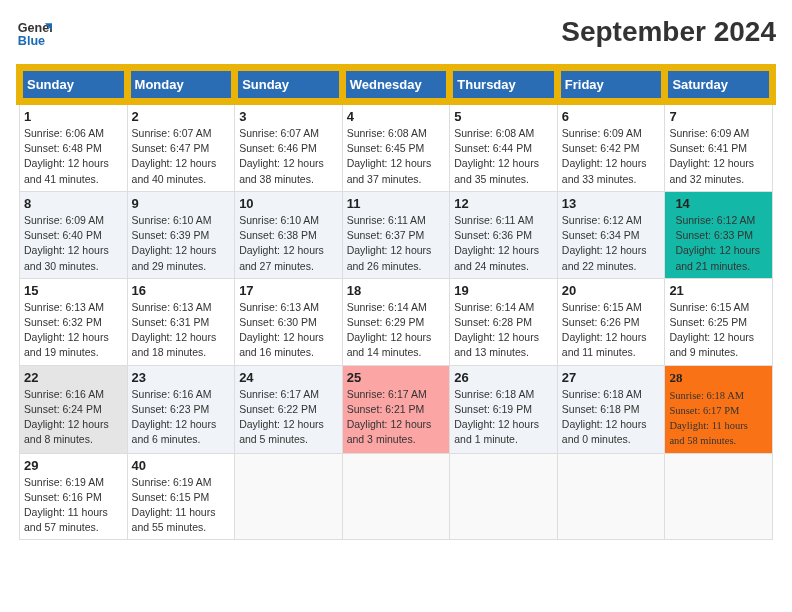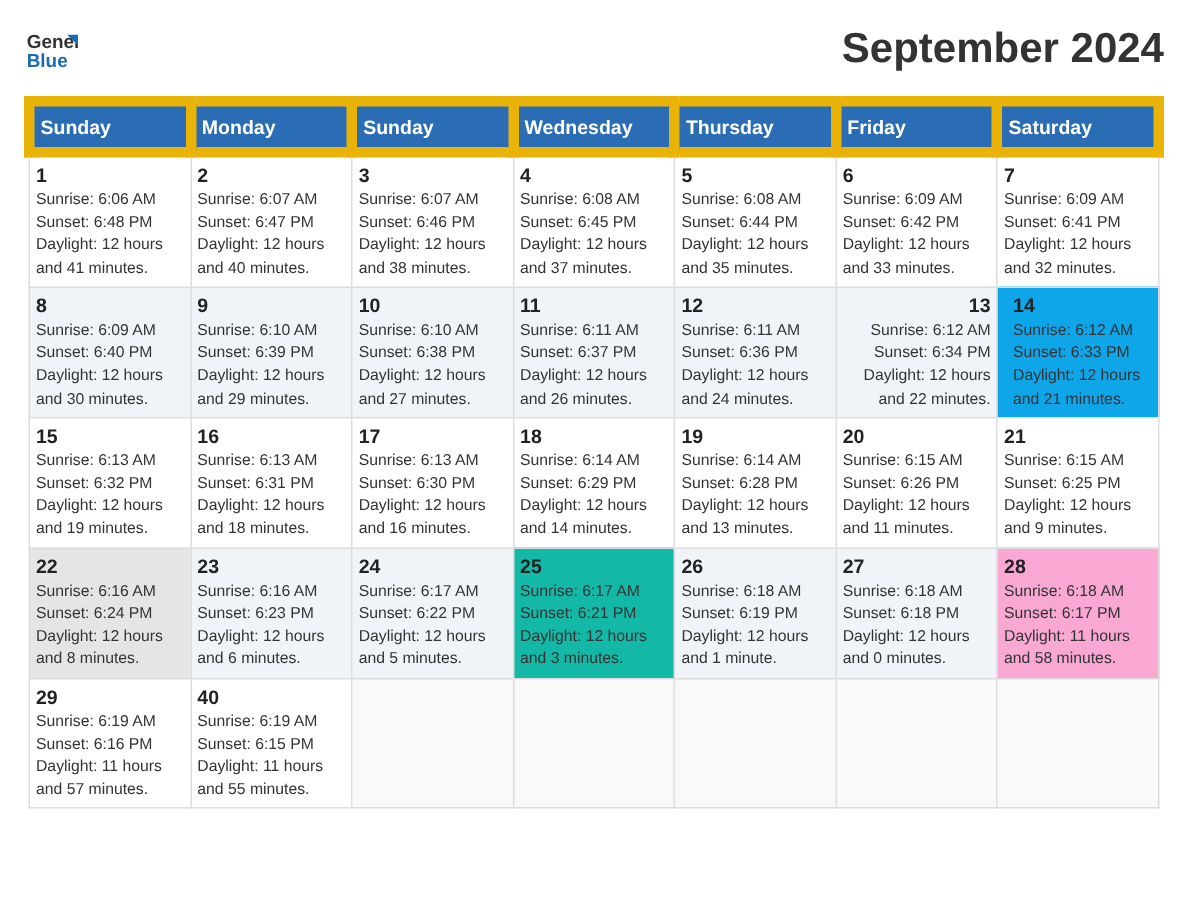--- a/index.html
+++ b/index.html
@@ -150,25 +150,25 @@
           <div class="day-info">Sunrise: 6:10 AM<br>Sunset: 6:38 PM<br>Daylight: 12 hours<br>and 27 minutes.</div>
         </td>
         <td style="background: rgb(240, 244, 248); margin-left: 13px;">
           <div class="day-num">11</div>
           <div class="day-info">Sunrise: 6:11 AM<br>Sunset: 6:37 PM<br>Daylight: 12 hours<br>and 26 minutes.</div>
         </td>
         <td style="background: rgb(240, 244, 248);">
           <div class="day-num">12</div>
           <div class="day-info">Sunrise: 6:11 AM<br>Sunset: 6:36 PM<br>Daylight: 12 hours<br>and 24 minutes.</div>
         </td>
-        <td style="background: rgb(240, 244, 248); text-align: right;">
+        <td style="background: rgb(240, 244, 248);">
           <div class="day-num">13</div>
           <div class="day-info">Sunrise: 6:12 AM<br>Sunset: 6:34 PM<br>Daylight: 12 hours<br>and 22 minutes.</div>
         </td>
-        <td style="background: #0ea5e9; padding-left: 10px;">
+        <td style="background: #14b8a6; padding-left: 10px;">
           <div class="day-num">14</div>
           <div class="day-info">Sunrise: 6:12 AM<br>Sunset: 6:33 PM<br>Daylight: 12 hours<br>and 21 minutes.</div>
         </td>
       </tr>
       <tr>
         <td>
           <div class="day-num">15</div>
           <div class="day-info">Sunrise: 6:13 AM<br>Sunset: 6:32 PM<br>Daylight: 12 hours<br>and 19 minutes.</div>
         </td>
         <td>
@@ -202,33 +202,33 @@
           <div class="day-info">Sunrise: 6:16 AM<br>Sunset: 6:24 PM<br>Daylight: 12 hours<br>and 8 minutes.</div>
         </td>
         <td style="background: rgb(240, 244, 248);">
           <div class="day-num">23</div>
           <div class="day-info">Sunrise: 6:16 AM<br>Sunset: 6:23 PM<br>Daylight: 12 hours<br>and 6 minutes.</div>
         </td>
         <td style="background: rgb(240, 244, 248);">
           <div class="day-num">24</div>
           <div class="day-info">Sunrise: 6:17 AM<br>Sunset: 6:22 PM<br>Daylight: 12 hours<br>and 5 minutes.</div>
         </td>
-        <td style="background: #14b8a6;">
+        <td style="background: #fca5a5;">
           <div class="day-num">25</div>
           <div class="day-info">Sunrise: 6:17 AM<br>Sunset: 6:21 PM<br>Daylight: 12 hours<br>and 3 minutes.</div>
         </td>
         <td style="background: rgb(240, 244, 248); margin-left: 36px;">
           <div class="day-num">26</div>
           <div class="day-info">Sunrise: 6:18 AM<br>Sunset: 6:19 PM<br>Daylight: 12 hours<br>and 1 minute.</div>
         </td>
         <td style="background: rgb(240, 244, 248);">
           <div class="day-num">27</div>
           <div class="day-info">Sunrise: 6:18 AM<br>Sunset: 6:18 PM<br>Daylight: 12 hours<br>and 0 minutes.</div>
         </td>
-        <td style="background: #f9a8d4;">
+        <td style="background: #f97316; font-family: Liberation Serif, serif;">
           <div class="day-num">28</div>
           <div class="day-info">Sunrise: 6:18 AM<br>Sunset: 6:17 PM<br>Daylight: 11 hours<br>and 58 minutes.</div>
         </td>
       </tr>
       <tr>
         <td>
           <div class="day-num">29</div>
           <div class="day-info">Sunrise: 6:19 AM<br>Sunset: 6:16 PM<br>Daylight: 11 hours<br>and 57 minutes.</div>
         </td>
         <td>

